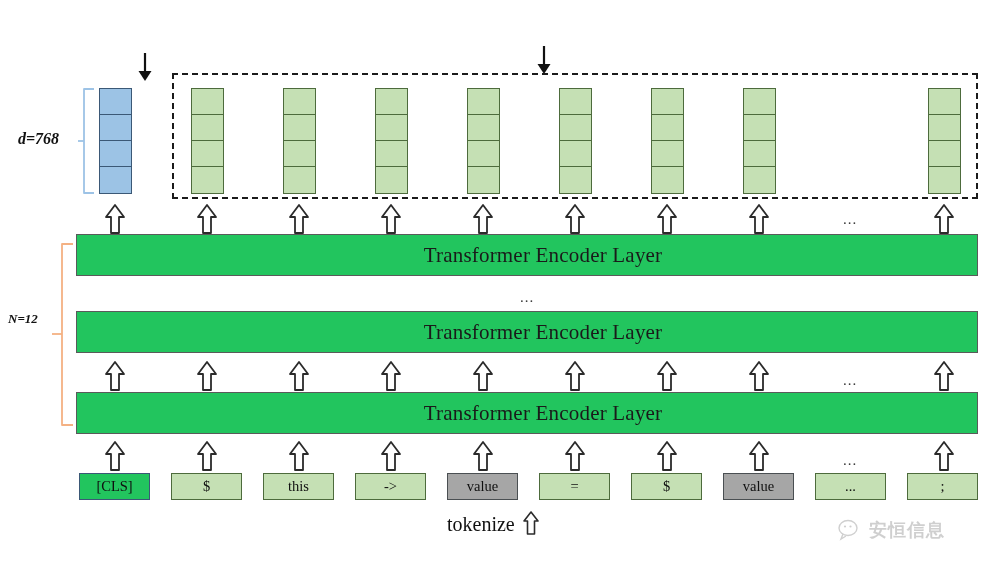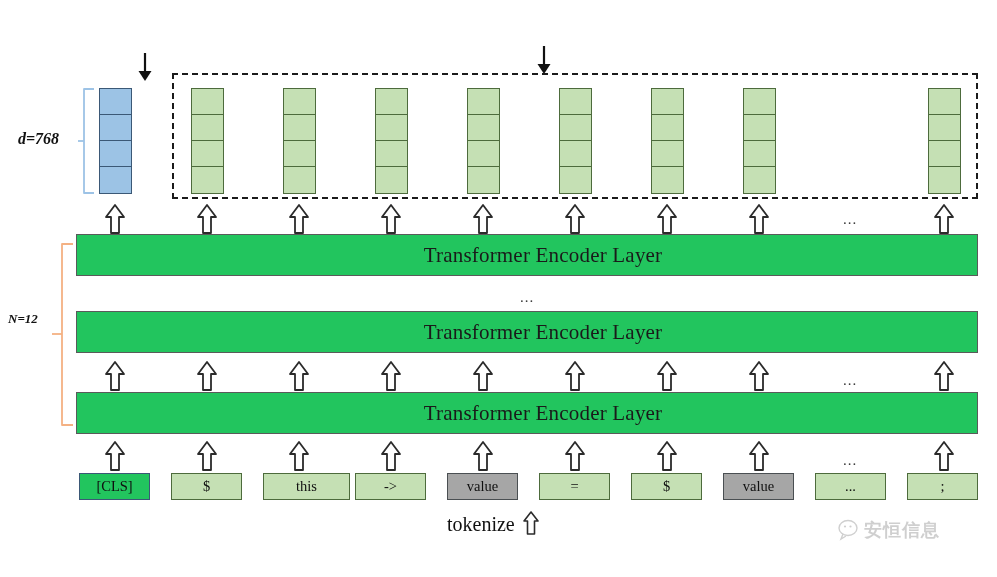--- a/index.html
+++ b/index.html
@@ -201,20 +201,21 @@
     color: #101010;
   }
 
   
   #watermark {
     position: absolute;
     left: 838px;
     top: 518px;
     display: flex;
     align-items: center;
+    gap: 5px;
     opacity: 0.42;
     pointer-events: none;
   }
   #watermark .wm-text {
     font-family: "Liberation Sans", "DejaVu Sans", sans-serif;
     font-size: 18px;
     font-weight: bold;
     color: #8e8e8e;
     letter-spacing: 1px;
   }
@@ -463,21 +464,21 @@
   </div>
   <div class="up-arrow" style="left:933px; top:440px;">
     <svg viewBox="0 0 22 32">
         <path d="M11 2 L20 14 L15 14 L15 30 L7 30 L7 14 L2 14 Z" fill="#ffffff" stroke="#2b2b2b" stroke-width="1.8" stroke-linejoin="round"></path>
       </svg>
   </div>
   <div class="ellipsis" style="left:843px; top:453px;">...</div>
 
   <div class="token-box blue" style="left:79px;  width:71px;">[CLS]</div>
   <div class="token-box green" style="left:171px; width:71px;">$</div>
-  <div class="token-box green" style="left:263px; width:87px;">this</div>
+  <div class="token-box green" style="left:263px; width:71px;">this</div>
   <div class="token-box green" style="left:355px; width:71px;">-&gt;</div>
   <div class="token-box gray" style="left:447px; width:71px;">value</div>
   <div class="token-box green" style="left:539px; width:71px;">=</div>
   <div class="token-box green" style="left:631px; width:71px;">$</div>
   <div class="token-box gray" style="left:723px; width:71px;">value</div>
   <div class="token-box green" style="left:815px; width:71px;">...</div>
   <div class="token-box green" style="left:907px; width:71px;">;</div>
 
   <div id="tokenize-label">tokenize</div>
   <div id="tokenize-arrow">

